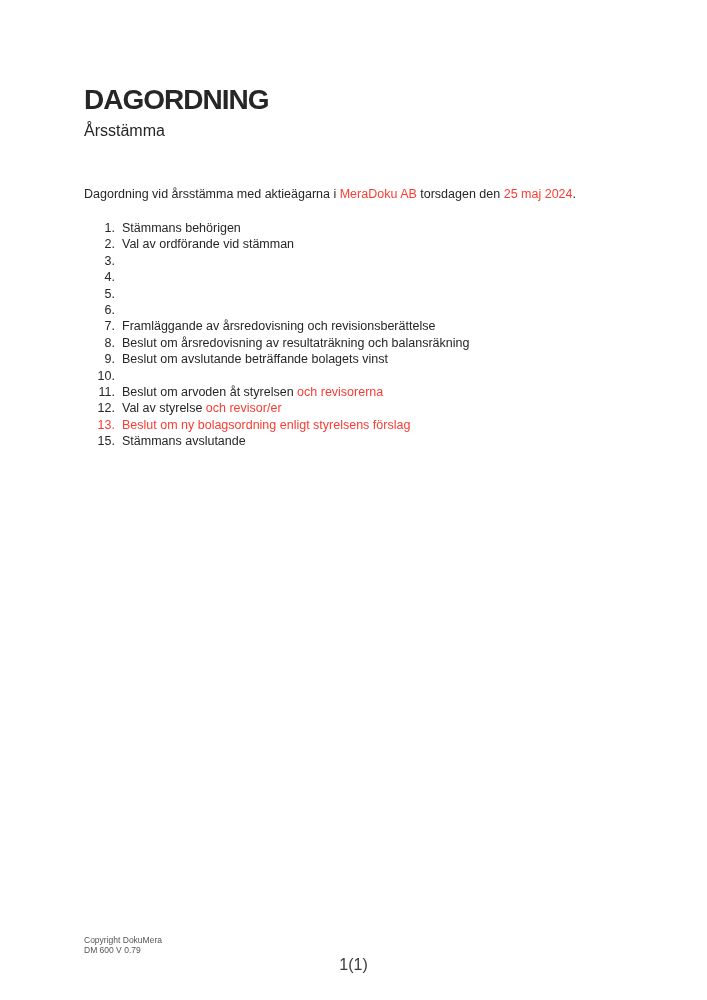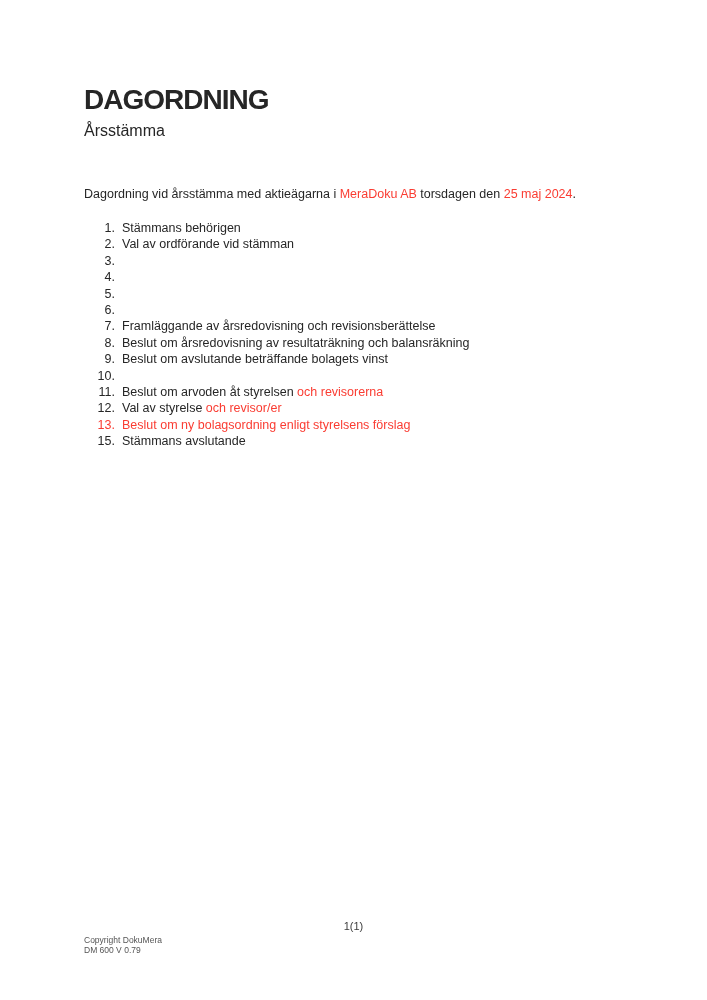--- a/index.html
+++ b/index.html
@@ -58,23 +58,23 @@
     text-align: right;
     margin-right: 7px;
   }
   .red {
     color: var(--accent-red, #fa3c32);
   }
   .footer-pageno {
     position: absolute;
     left: 0;
     right: 0;
-    top: 920px;
+    top: 956px;
     text-align: center;
-    font-size: 11px;
+    font-size: 16px;
     color: #3c3c3c;
   }
   .footer-copy {
     position: absolute;
     left: 84px;
     top: 935px;
     font-size: 8.5px;
     line-height: 10px;
     color: var(--footer-text, #555555);
     white-space: nowrap;

